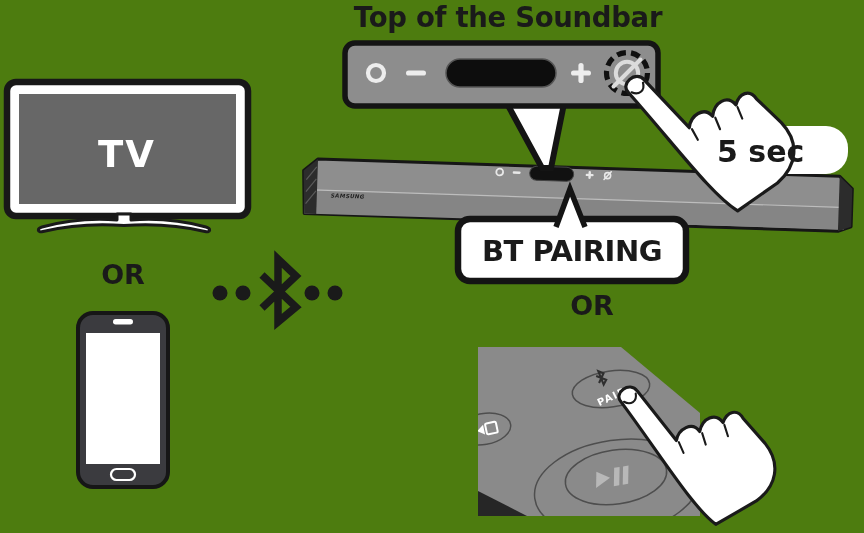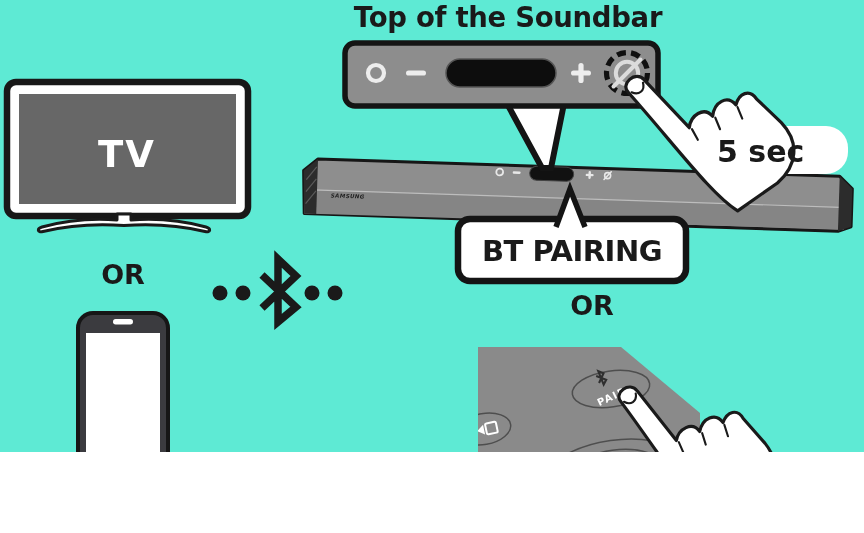--- a/index.html
+++ b/index.html
@@ -1,16 +1,16 @@
 <!DOCTYPE html>
 <html><head>
 <meta charset="utf-8">
 <style>
   html,body{margin:0;padding:0;background:#ffffff;}
-  .stage{position:relative;width:864px;height:452px;background:#5eead4;overflow:hidden;
+  .stage{position:relative;width:864px;height:533px;background:#4d7c0f;overflow:hidden;
          font-family:"DejaVu Sans","Liberation Sans",sans-serif;}
   svg{display:block;}
   text{font-family:"DejaVu Sans","Liberation Sans",sans-serif;font-weight:700;fill:#1a1a1a;}
   .anchor-mid{text-anchor:middle;}
   .t-title{font-size:27.5px;letter-spacing:-0.3px;}
   .t-callout{font-size:29px;letter-spacing:-0.5px;}
   .t-or{font-size:27px;}
   .t-5sec{font-size:30px;}
   .t-tv{font-size:37px;fill:#ffffff;letter-spacing:2px;}
   .t-pair{font-size:10px;fill:#ffffff;letter-spacing:1.4px;}

